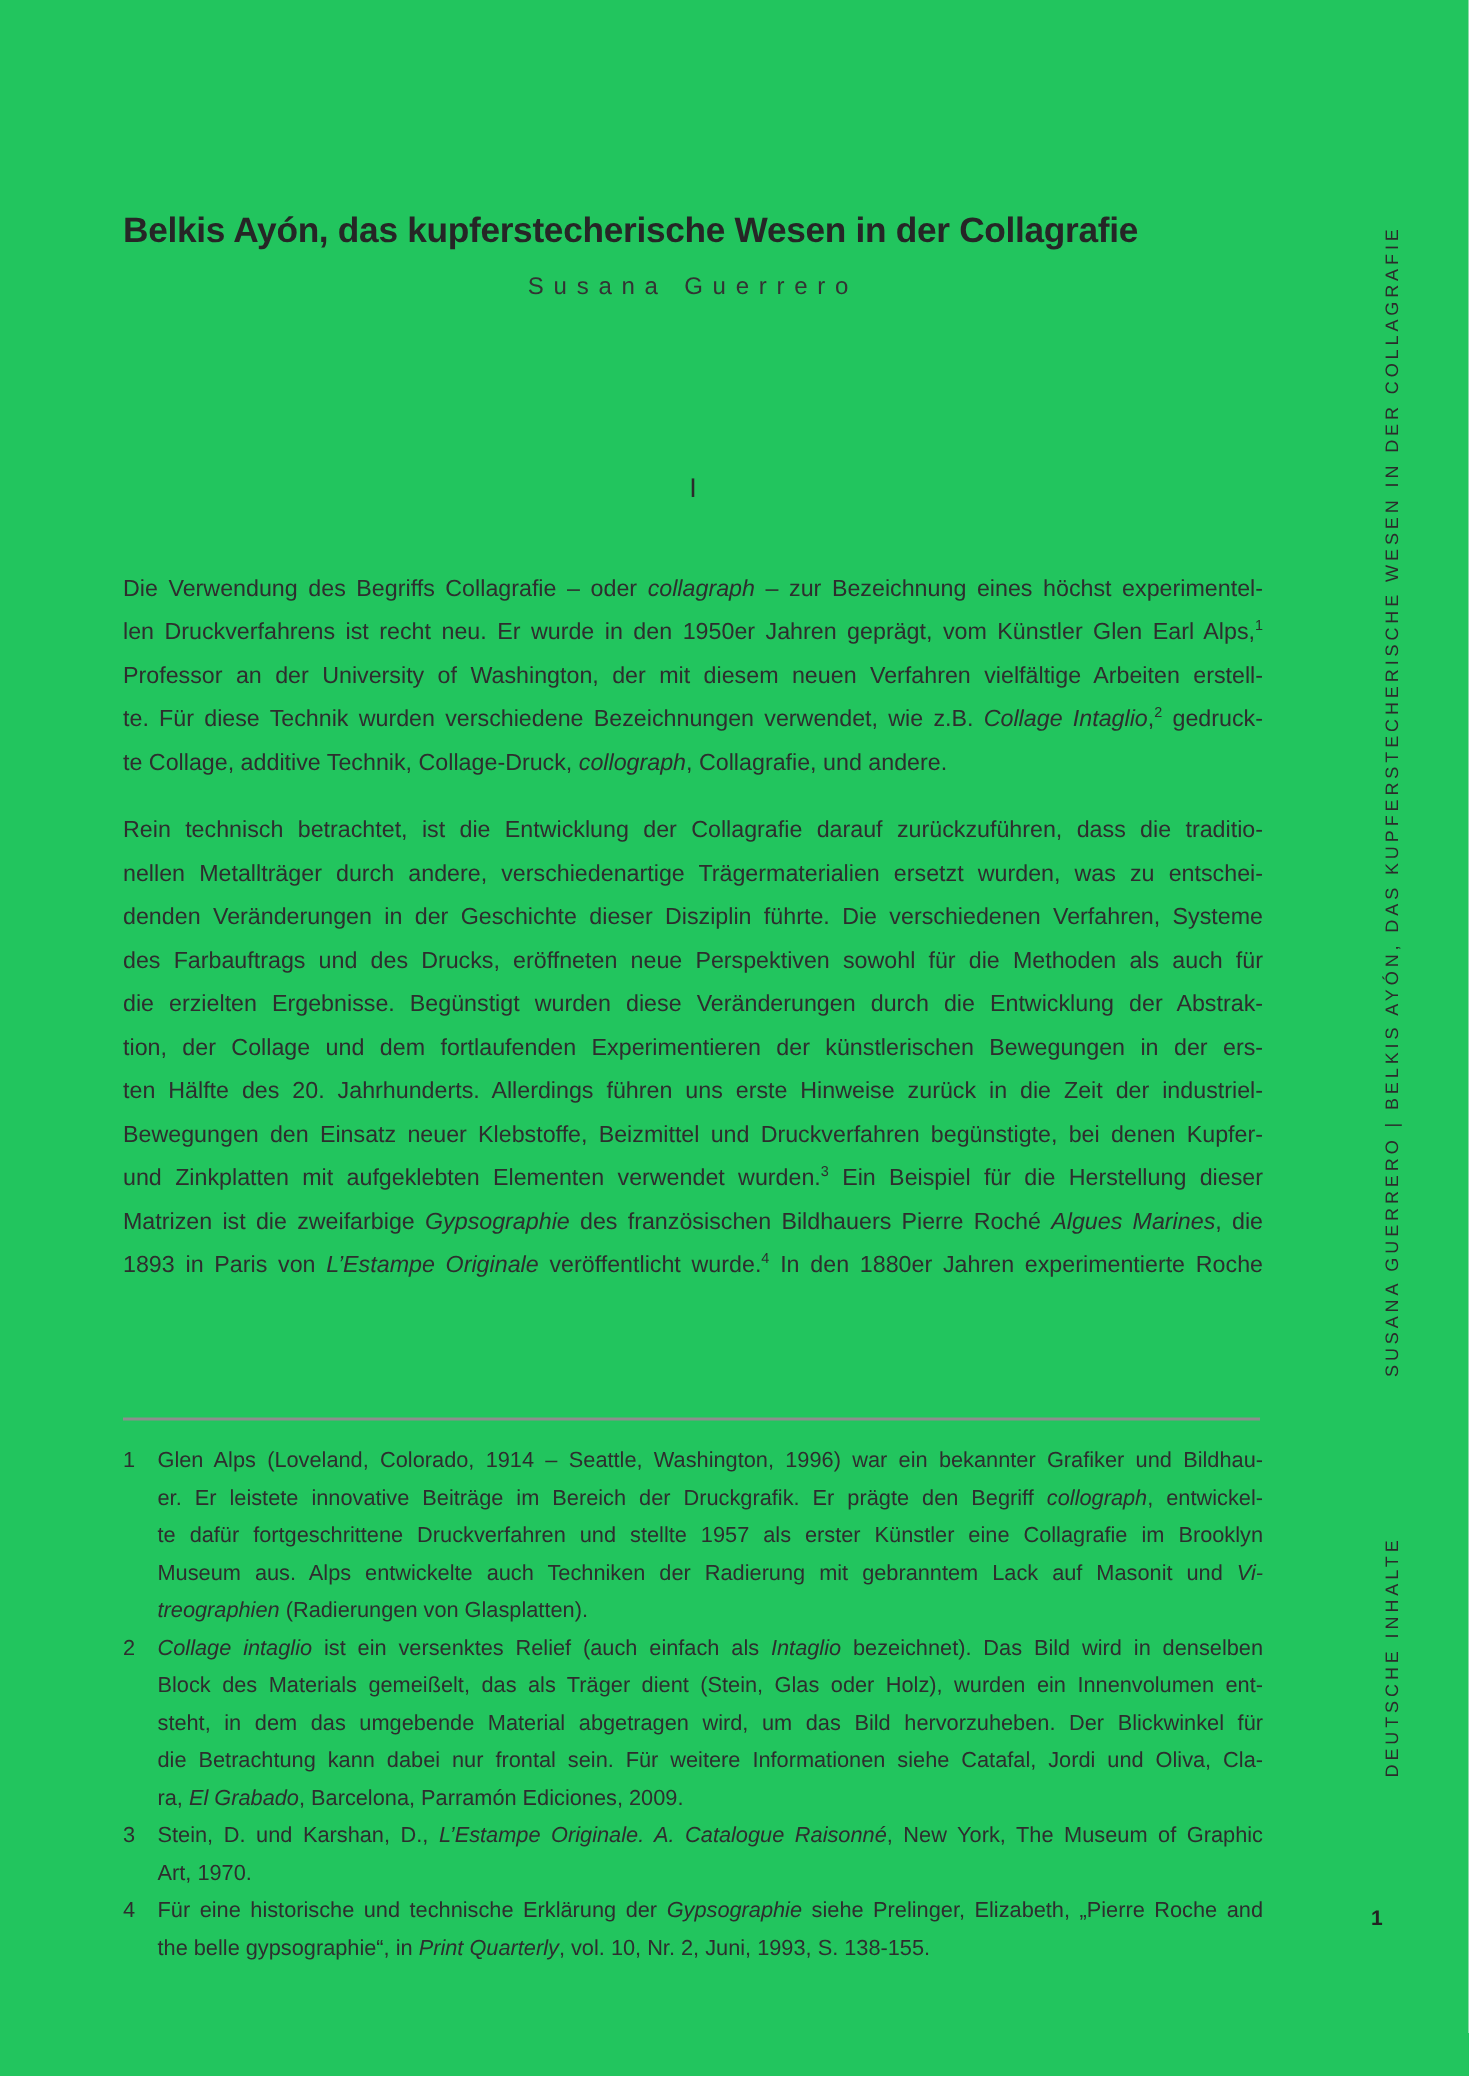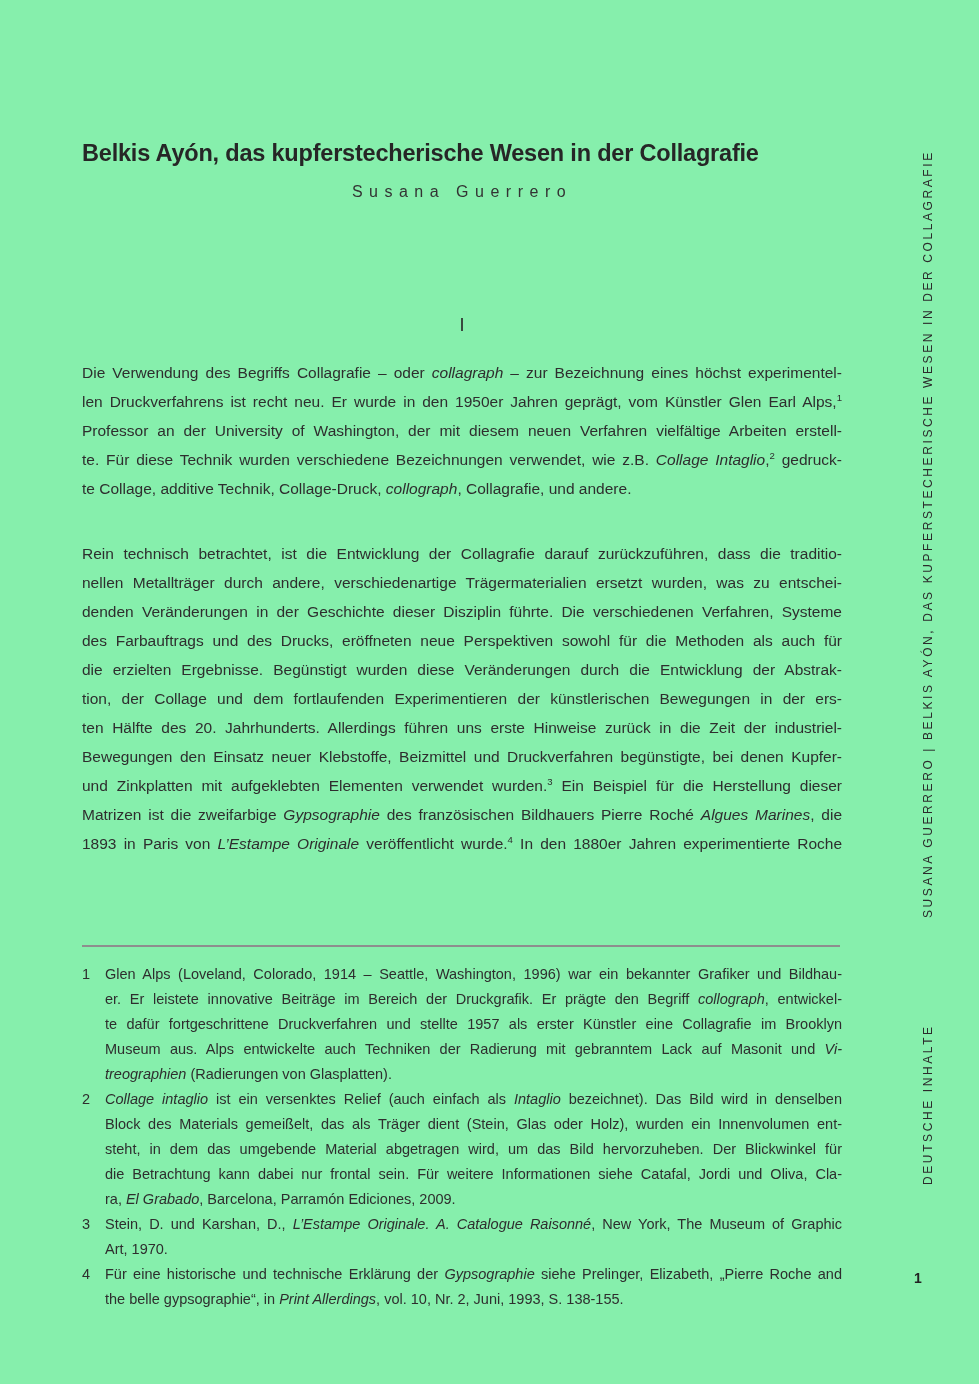--- a/index.html
+++ b/index.html
@@ -1,19 +1,19 @@
 <!DOCTYPE html>
 <html><head>
 <meta charset="utf-8">
 <style>
   html,body{margin:0;padding:0;background:#e8e8e8;}
   .page{
     position:relative;
     width:979px;height:1384px;
-    background:#86efac;
+    background:#22c55e;
     font-family:"Liberation Sans",sans-serif;
     color:#2b2b2b;
     overflow:hidden;
   }
   .title{
     position:absolute;left:82px;top:140px;width:760px;
     margin:0;font-size:23.5px;font-weight:700;color:#262626;
     letter-spacing:-0.2px;
   }
   .author{
@@ -21,21 +21,21 @@
     font-size:16px;letter-spacing:6.5px;color:#333333;text-align:center;
   }
   .section-marker{
     position:absolute;left:82px;top:315px;width:760px;
     text-align:center;font-size:18px;color:#2b2b2b;
   }
   .para{
     position:absolute;left:82px;width:760px;
     font-size:15.5px;line-height:29px;color:#2e2e2e;
   }
-  .para.p1{top:358px;}
+  .para.p1{top:378px;}
   .para.p2{top:539px;}
   .line{text-align:justify;text-align-last:justify;}
   .line.lastline{text-align-last:left;}
   sup{font-size:0.62em;line-height:0;vertical-align:super;}
   .fnrule{
     position:absolute;left:82px;top:945px;width:758px;height:2px;
     background:#8e8e8e;
   }
   .footnotes{
     position:absolute;left:82px;top:962px;width:760px;
@@ -117,21 +117,21 @@
       <div class="fn-num">3</div>
       <div class="fn-text">
           <div class="line">Stein, D. und Karshan, D., <i>L’Estampe Originale. A. Catalogue Raisonné</i>, New York, The Museum of Graphic</div>
           <div class="line lastline">Art, 1970.</div>
         </div>
     </div>
     <div class="fn">
       <div class="fn-num">4</div>
       <div class="fn-text">
           <div class="line">Für eine historische und technische Erklärung der <i>Gypsographie</i> siehe Prelinger, Elizabeth, „Pierre Roche and</div>
-          <div class="line lastline">the belle gypsographie“, in <i>Print Allerdings</i>, vol. 10, Nr. 2, Juni, 1993, S. 138-155.</div>
+          <div class="line lastline">the belle gypsographie“, in <i>Print Quarterly</i>, vol. 10, Nr. 2, Juni, 1993, S. 138-155.</div>
         </div>
     </div>
   </div>
 
   <div class="vhead" id="running-head">SUSANA GUERRERO | BELKIS AYÓN, DAS KUPFERSTECHERISCHE WESEN IN DER COLLAGRAFIE</div>
   <div class="vhead" id="side-section">DEUTSCHE INHALTE</div>
 
   <div class="pagenum">1</div>
 
 </div>

